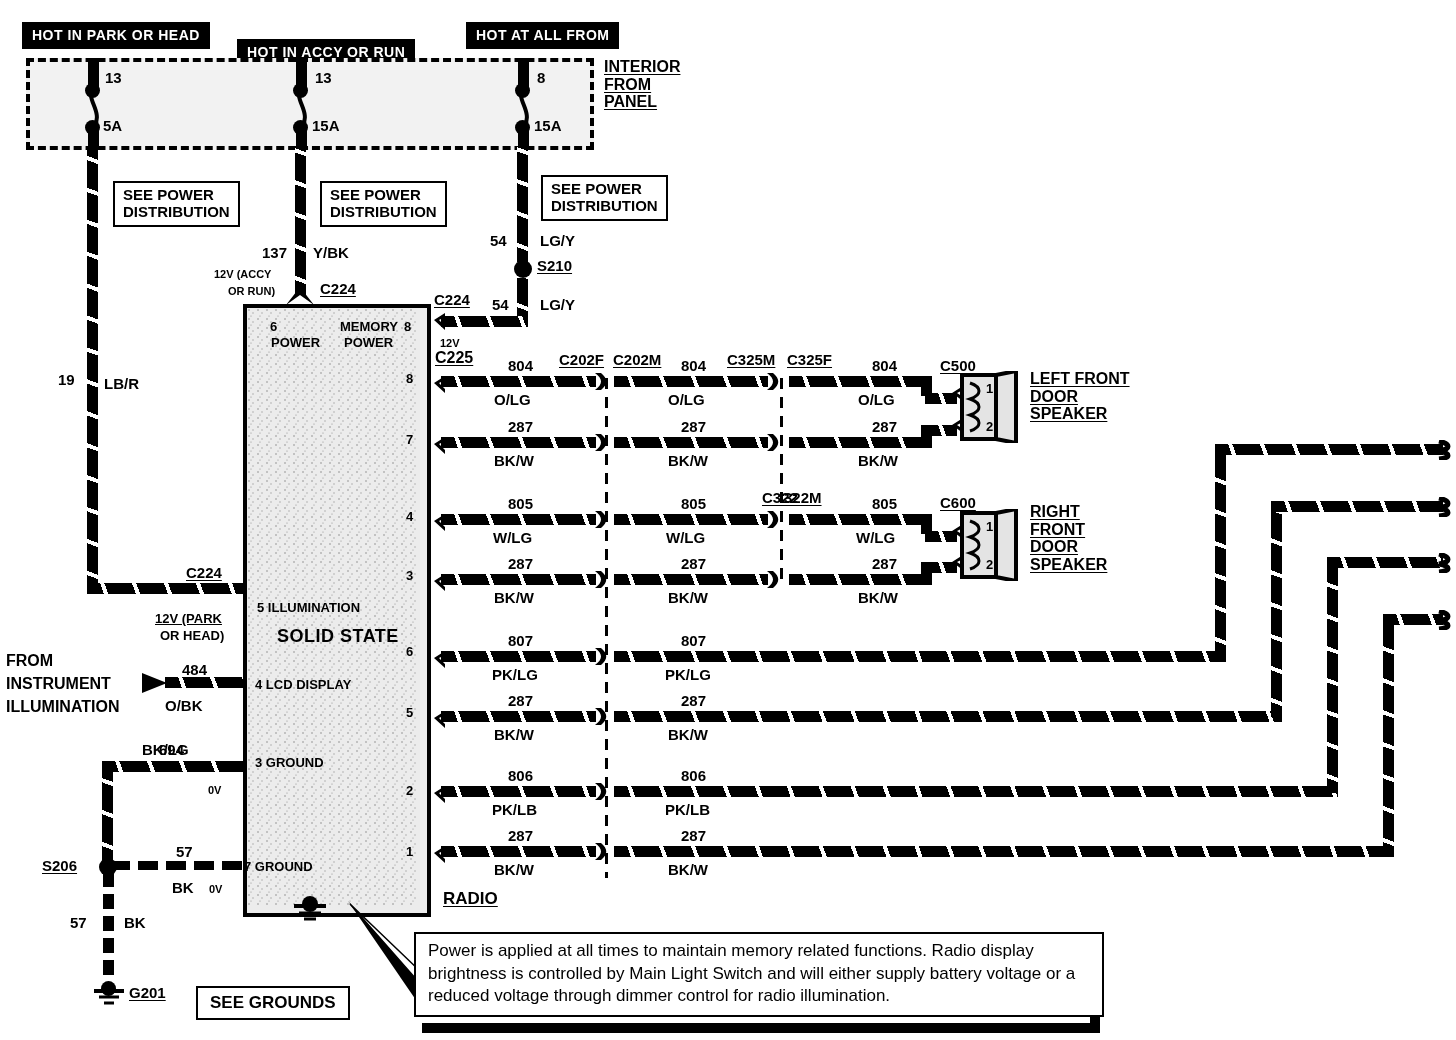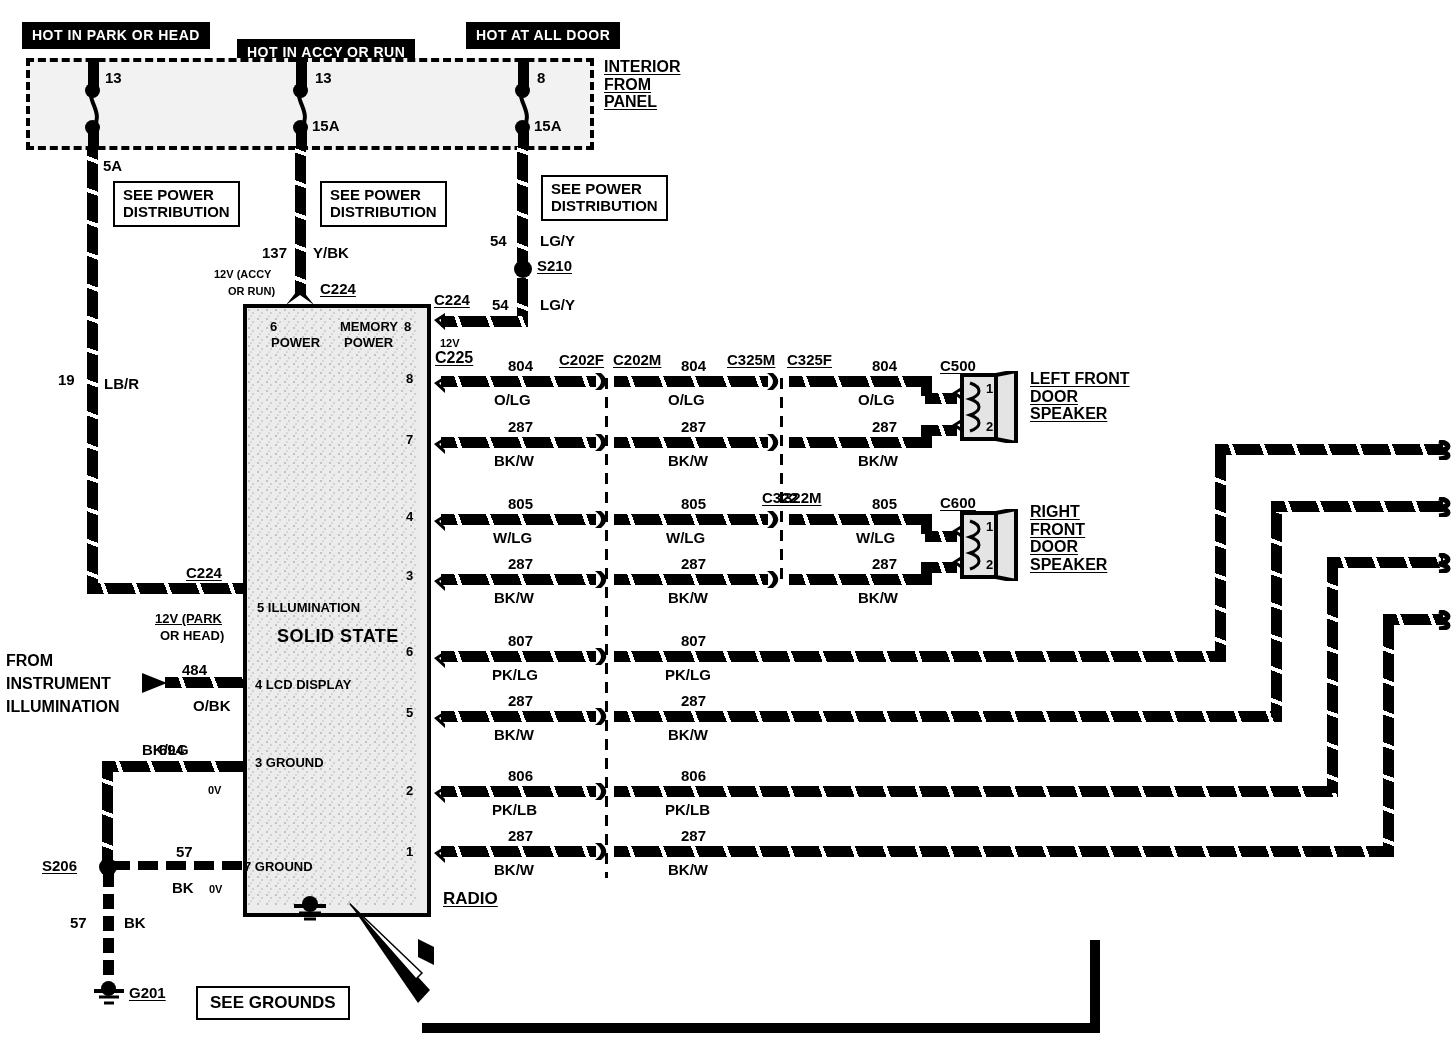--- a/index.html
+++ b/index.html
@@ -39,39 +39,39 @@
      font-weight:bold;font-size:17px;padding:5px 12px;}
   .dot{position:absolute;border-radius:50%;background:#000;}
 </style>
 </head>
 <body>
 
 <div id="root">
 
   <div class="abs hdr" style="left:22px;top:22px;">HOT IN PARK OR HEAD</div>
   <div class="abs hdr" style="left:237px;top:39px;">HOT IN ACCY OR RUN</div>
-  <div class="abs hdr" style="left:466px;top:22px;">HOT AT ALL DOOR</div>
+  <div class="abs hdr" style="left:466px;top:22px;">HOT AT ALL FROM</div>
 
   <div id="fusepanel" style="left:26px;top:58px;width:560px;height:84px;"></div>
 
   <div class="abs txt ul-lines" style="left:604px;top:58px;font-size:16px;">
     <span>INTERIOR</span>
     <span>FROM</span>
     <span>PANEL</span>
   </div>
 
   <div class="wireV abs" style="left:88px;top:58px;height:32px;"></div>
   <div class="dot" style="left:85px;top:83px;width:15px;height:15px;"></div>
   <svg class="abs" style="left:80px;top:88px;" width="28" height="42">
     <path d="M14 1 C4 11, 24 22, 14 40" stroke="#000" stroke-width="4" fill="none"></path>
   </svg>
   <div class="dot" style="left:85px;top:120px;width:15px;height:15px;"></div>
   <div class="wireV abs" style="left:88px;top:128px;height:20px;"></div>
   <div class="abs txt" style="left:105px;top:70px;">13</div>
-  <div class="abs txt" style="left:103px;top:118px;margin-top:40px;">5A</div>
+  <div class="abs txt" style="left:103px;top:118px;">5A</div>
 
   <div class="wireV abs" style="left:296px;top:58px;height:32px;"></div>
   <div class="dot" style="left:293px;top:83px;width:15px;height:15px;"></div>
   <svg class="abs" style="left:288px;top:88px;" width="28" height="42">
     <path d="M14 1 C4 11, 24 22, 14 40" stroke="#000" stroke-width="4" fill="none"></path>
   </svg>
   <div class="dot" style="left:293px;top:120px;width:15px;height:15px;"></div>
   <div class="wireV abs" style="left:296px;top:128px;height:20px;"></div>
   <div class="abs txt" style="left:315px;top:70px;">13</div>
   <div class="abs txt" style="left:312px;top:118px;">15A</div>
@@ -191,21 +191,21 @@
 
   <div class="abs txt" style="left:6px;top:652px;font-size:16px;">FROM</div>
   <div class="abs txt" style="left:6px;top:675px;font-size:16px;">INSTRUMENT</div>
   <div class="abs txt" style="left:6px;top:698px;font-size:16px;">ILLUMINATION</div>
 
   <svg class="abs" style="left:142px;top:673px;" width="26" height="20">
     <path d="M0 0 L25 10 L0 20 Z" fill="#000"></path>
   </svg>
   <div class="hashH" style="left:165px;top:677px;width:78px;"></div>
   <div class="abs txt" style="left:182px;top:662px;">484</div>
-  <div class="abs txt" style="left:193px;top:698px;">O/BK</div>
+  <div class="abs txt" style="left:165px;top:698px;">O/BK</div>
 
   <div class="hashH" style="left:102px;top:761px;width:141px;"></div>
   <div class="hashV" style="left:102px;top:761px;height:100px;"></div>
   <div class="abs txt" style="left:159px;top:742px;">694</div>
   <div class="abs txt" style="left:142px;top:742px;">BK/LG</div>
   <div class="abs txt xs" style="left:208px;top:784px;">0V</div>
 
   <div class="dashH" style="left:110px;top:861px;width:133px;"></div>
   <div class="abs txt" style="left:176px;top:844px;">57</div>
   <div class="abs txt" style="left:172px;top:880px;">BK</div>
@@ -436,14 +436,15 @@
   <div class="abs txt" style="left:681px;top:828px;">287</div>
   <div class="abs txt" style="left:668px;top:862px;">BK/W</div>
 
   <svg class="abs" style="left:330px;top:895px;" width="120" height="135">
     <path d="M18 6 L100 95 L88 108 Z" fill="#000"></path>
     <path d="M20 9 L92 78 L86 84 Z" fill="#fff" stroke="#000" stroke-width="1.5"></path>
     <path d="M88 44 L104 52 L104 70 L88 62 Z" fill="#000"></path>
   </svg>
   <div class="noteshadow" style="left:422px;top:1023px;width:668px;height:10px;"></div>
   <div class="noteshadow" style="left:1090px;top:940px;width:10px;height:93px;"></div>
+  <div class="notebox" style="left:414px;top:932px;width:664px;">Power is applied at all times to maintain memory related functions.  Radio display brightness is controlled by Main Light Switch and will either supply battery voltage or a reduced voltage through dimmer control for radio illumination.</div>
 
 </div>
 
 </body></html>

